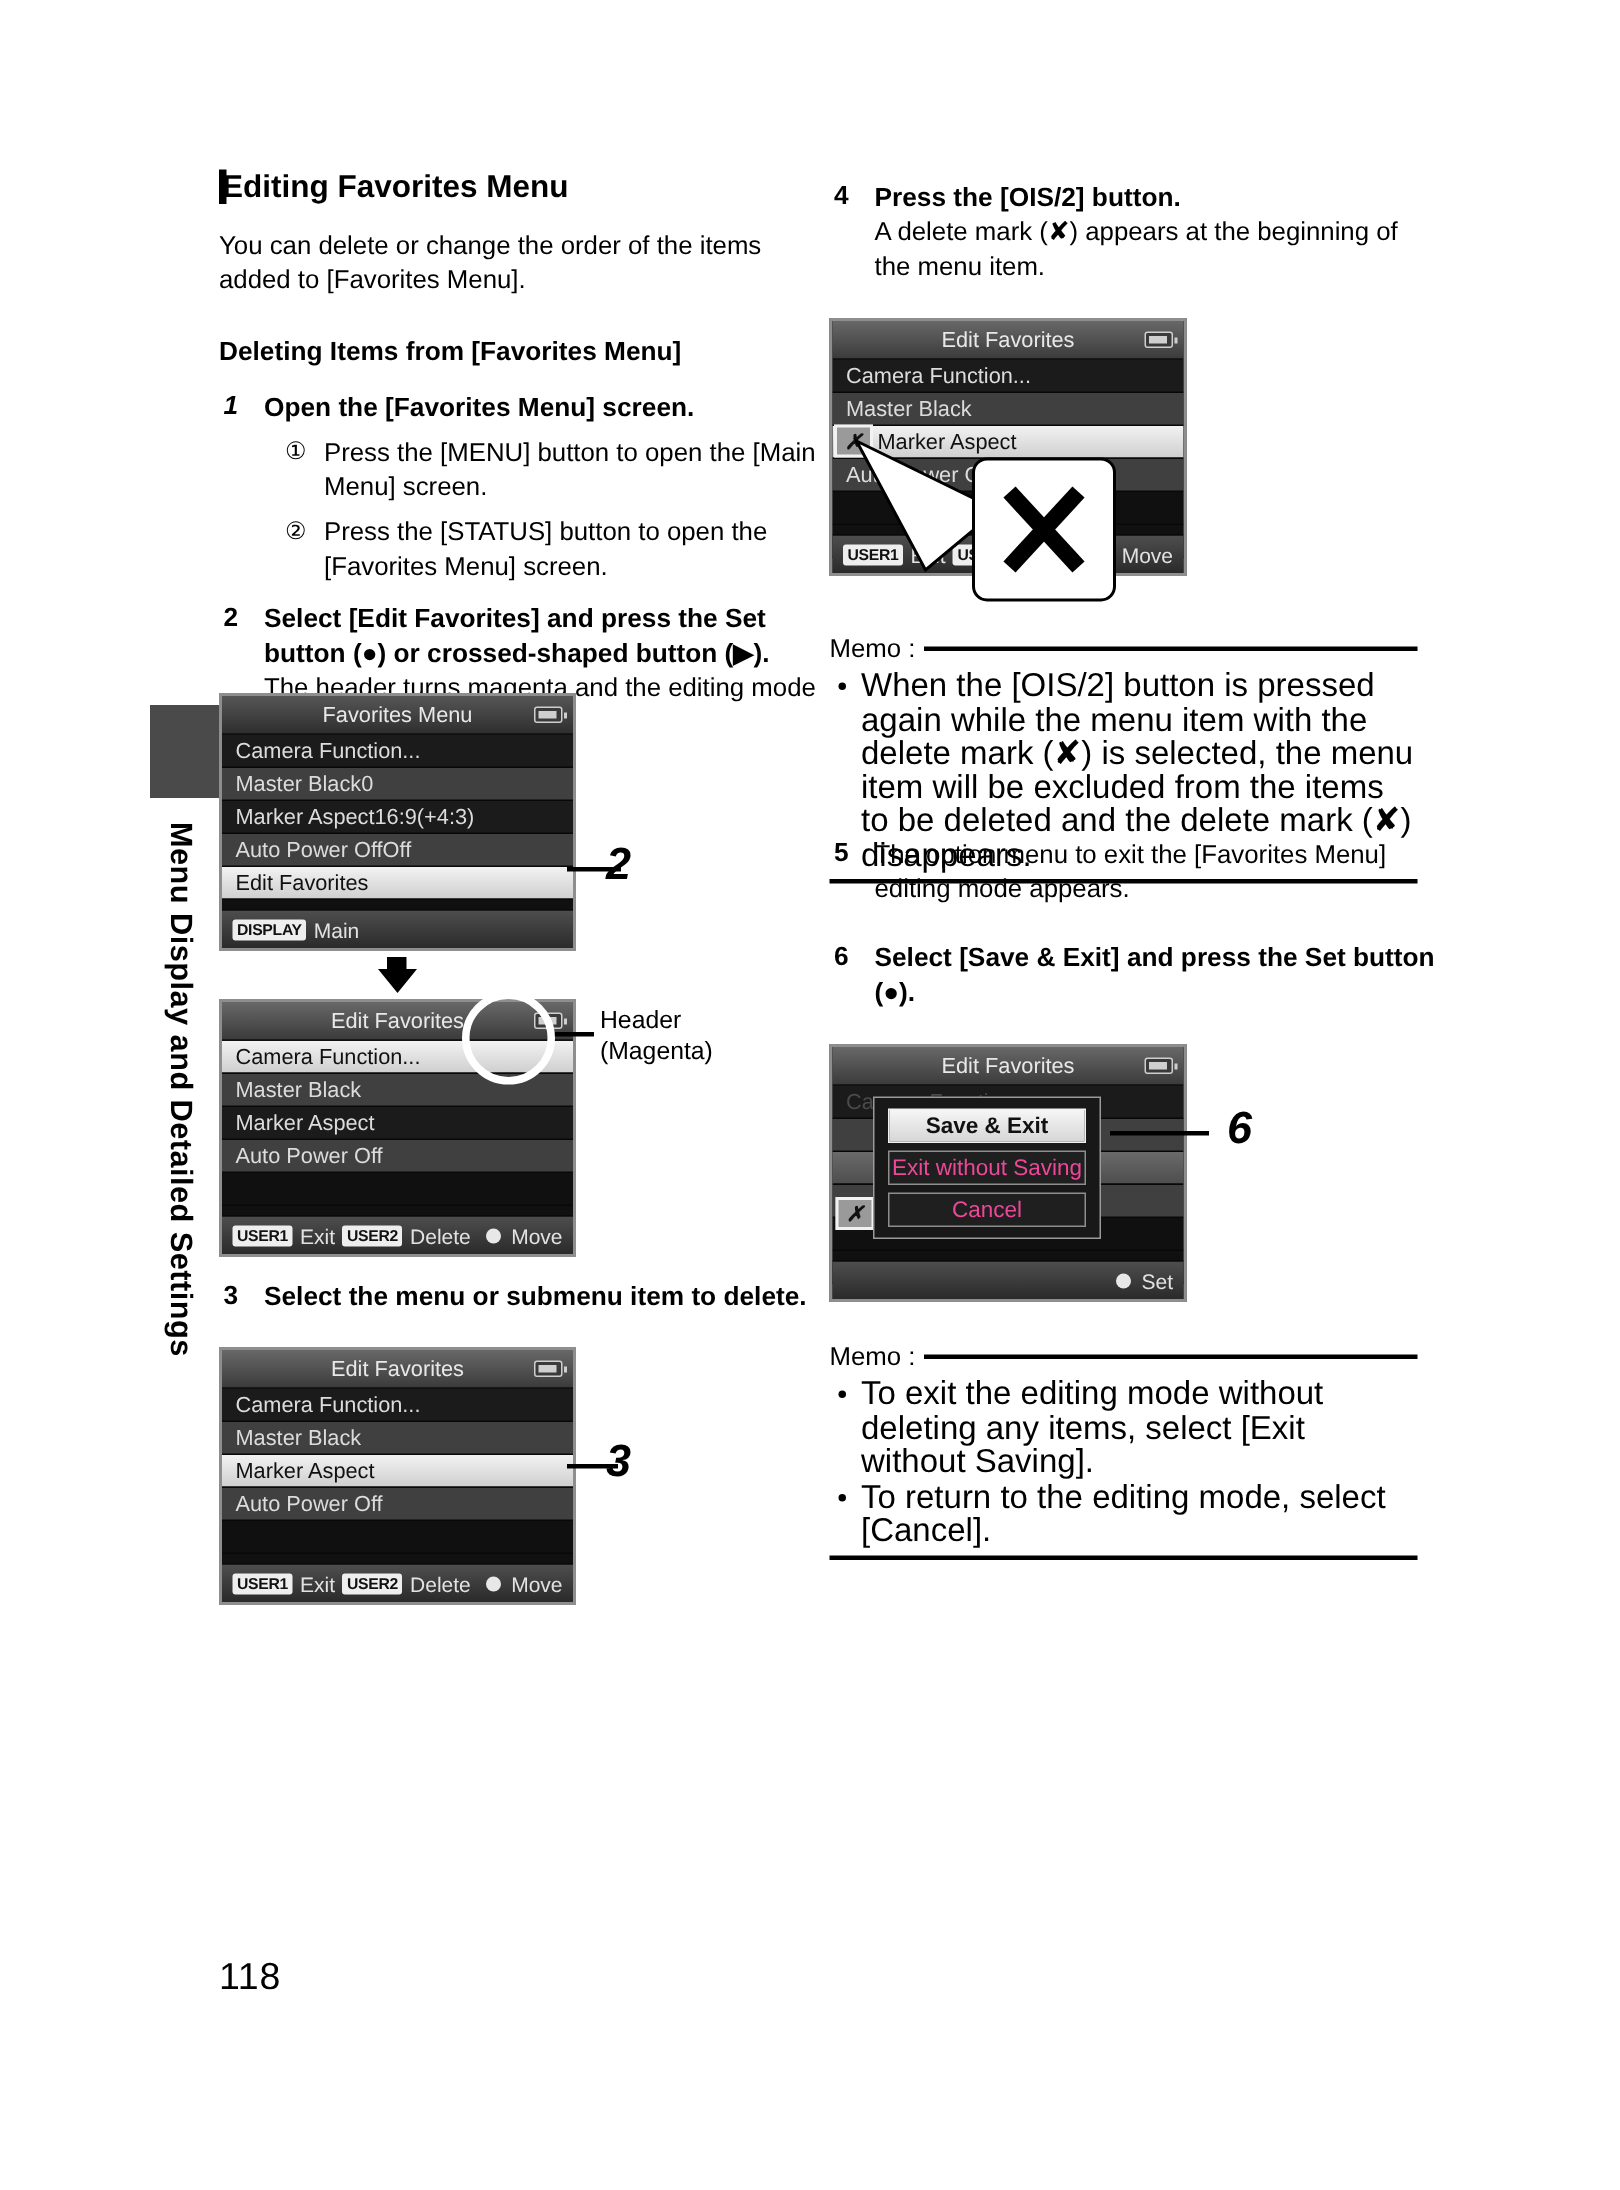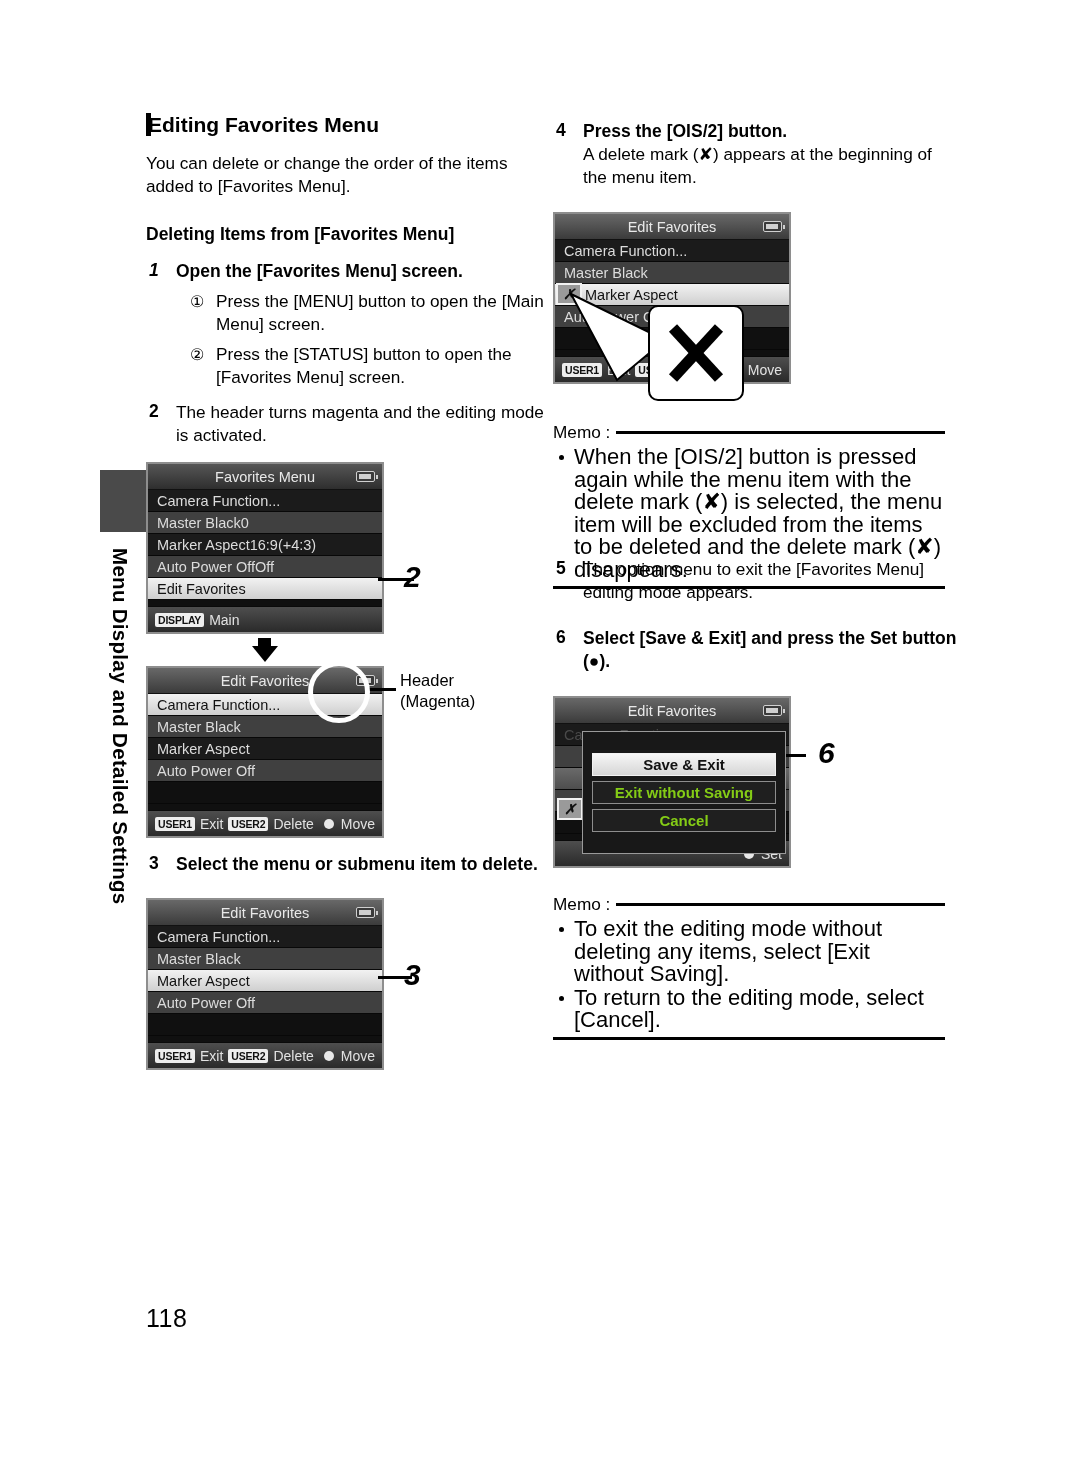--- a/index.html
+++ b/index.html
@@ -306,39 +306,38 @@
     border-radius: 50%;
     box-sizing: border-box;
     z-index: 6;
   }
 
   
   .lcd-dialog {
     position: absolute;
     left: 27px;
     top: 33px;
-    width: 204px;
+    width: 152px;
     background: #181818;
     border: 1.5px solid #9a9a9a;
     box-sizing: border-box;
-    padding: 21px 9px;
+    padding: 7px 9px;
     z-index: 5;
   }
   .dlg-opt {
     height: 23px;
     display: flex;
     align-items: center;
     justify-content: center;
-    color: #84cc16;
+    color: #ec4899;
     background: #1f1f1f;
     border: 1.5px solid #8d8d8d;
     box-sizing: border-box;
     font-size: 15px;
     margin-bottom: 5px;
-    font-weight: bold;
   }
   .dlg-opt.sel {
     background: linear-gradient(#f6f6f6, #d6d6d6);
     color: #111;
     border-color: #f2f2f2;
     font-weight: bold;
   }
   .dlg-opt:last-child { margin-bottom: 0; }
 
   
@@ -407,20 +406,21 @@
       <span>Press the [MENU] button to open the [Main Menu] screen.</span>
     </div>
     <div class="substep">
       <span class="circ">②</span>
       <span>Press the [STATUS] button to open the [Favorites Menu] screen.</span>
     </div>
   </div>
 
   <div class="step" style="margin-top:12px;">
     <span class="step-num plain">2</span>
+    <p class="step-head">Select [Edit Favorites] and press the Set button (●) or crossed-shaped button (▶).</p>
     <p class="step-body">The header turns magenta and the editing mode is activated.</p>
   </div>
 
 </div>
 
 <div class="lcd" style="left:146px; top:462px;">
   <div class="lcd-title">
     <span>Favorites Menu</span>
     <span class="batt">
         <i></i>

